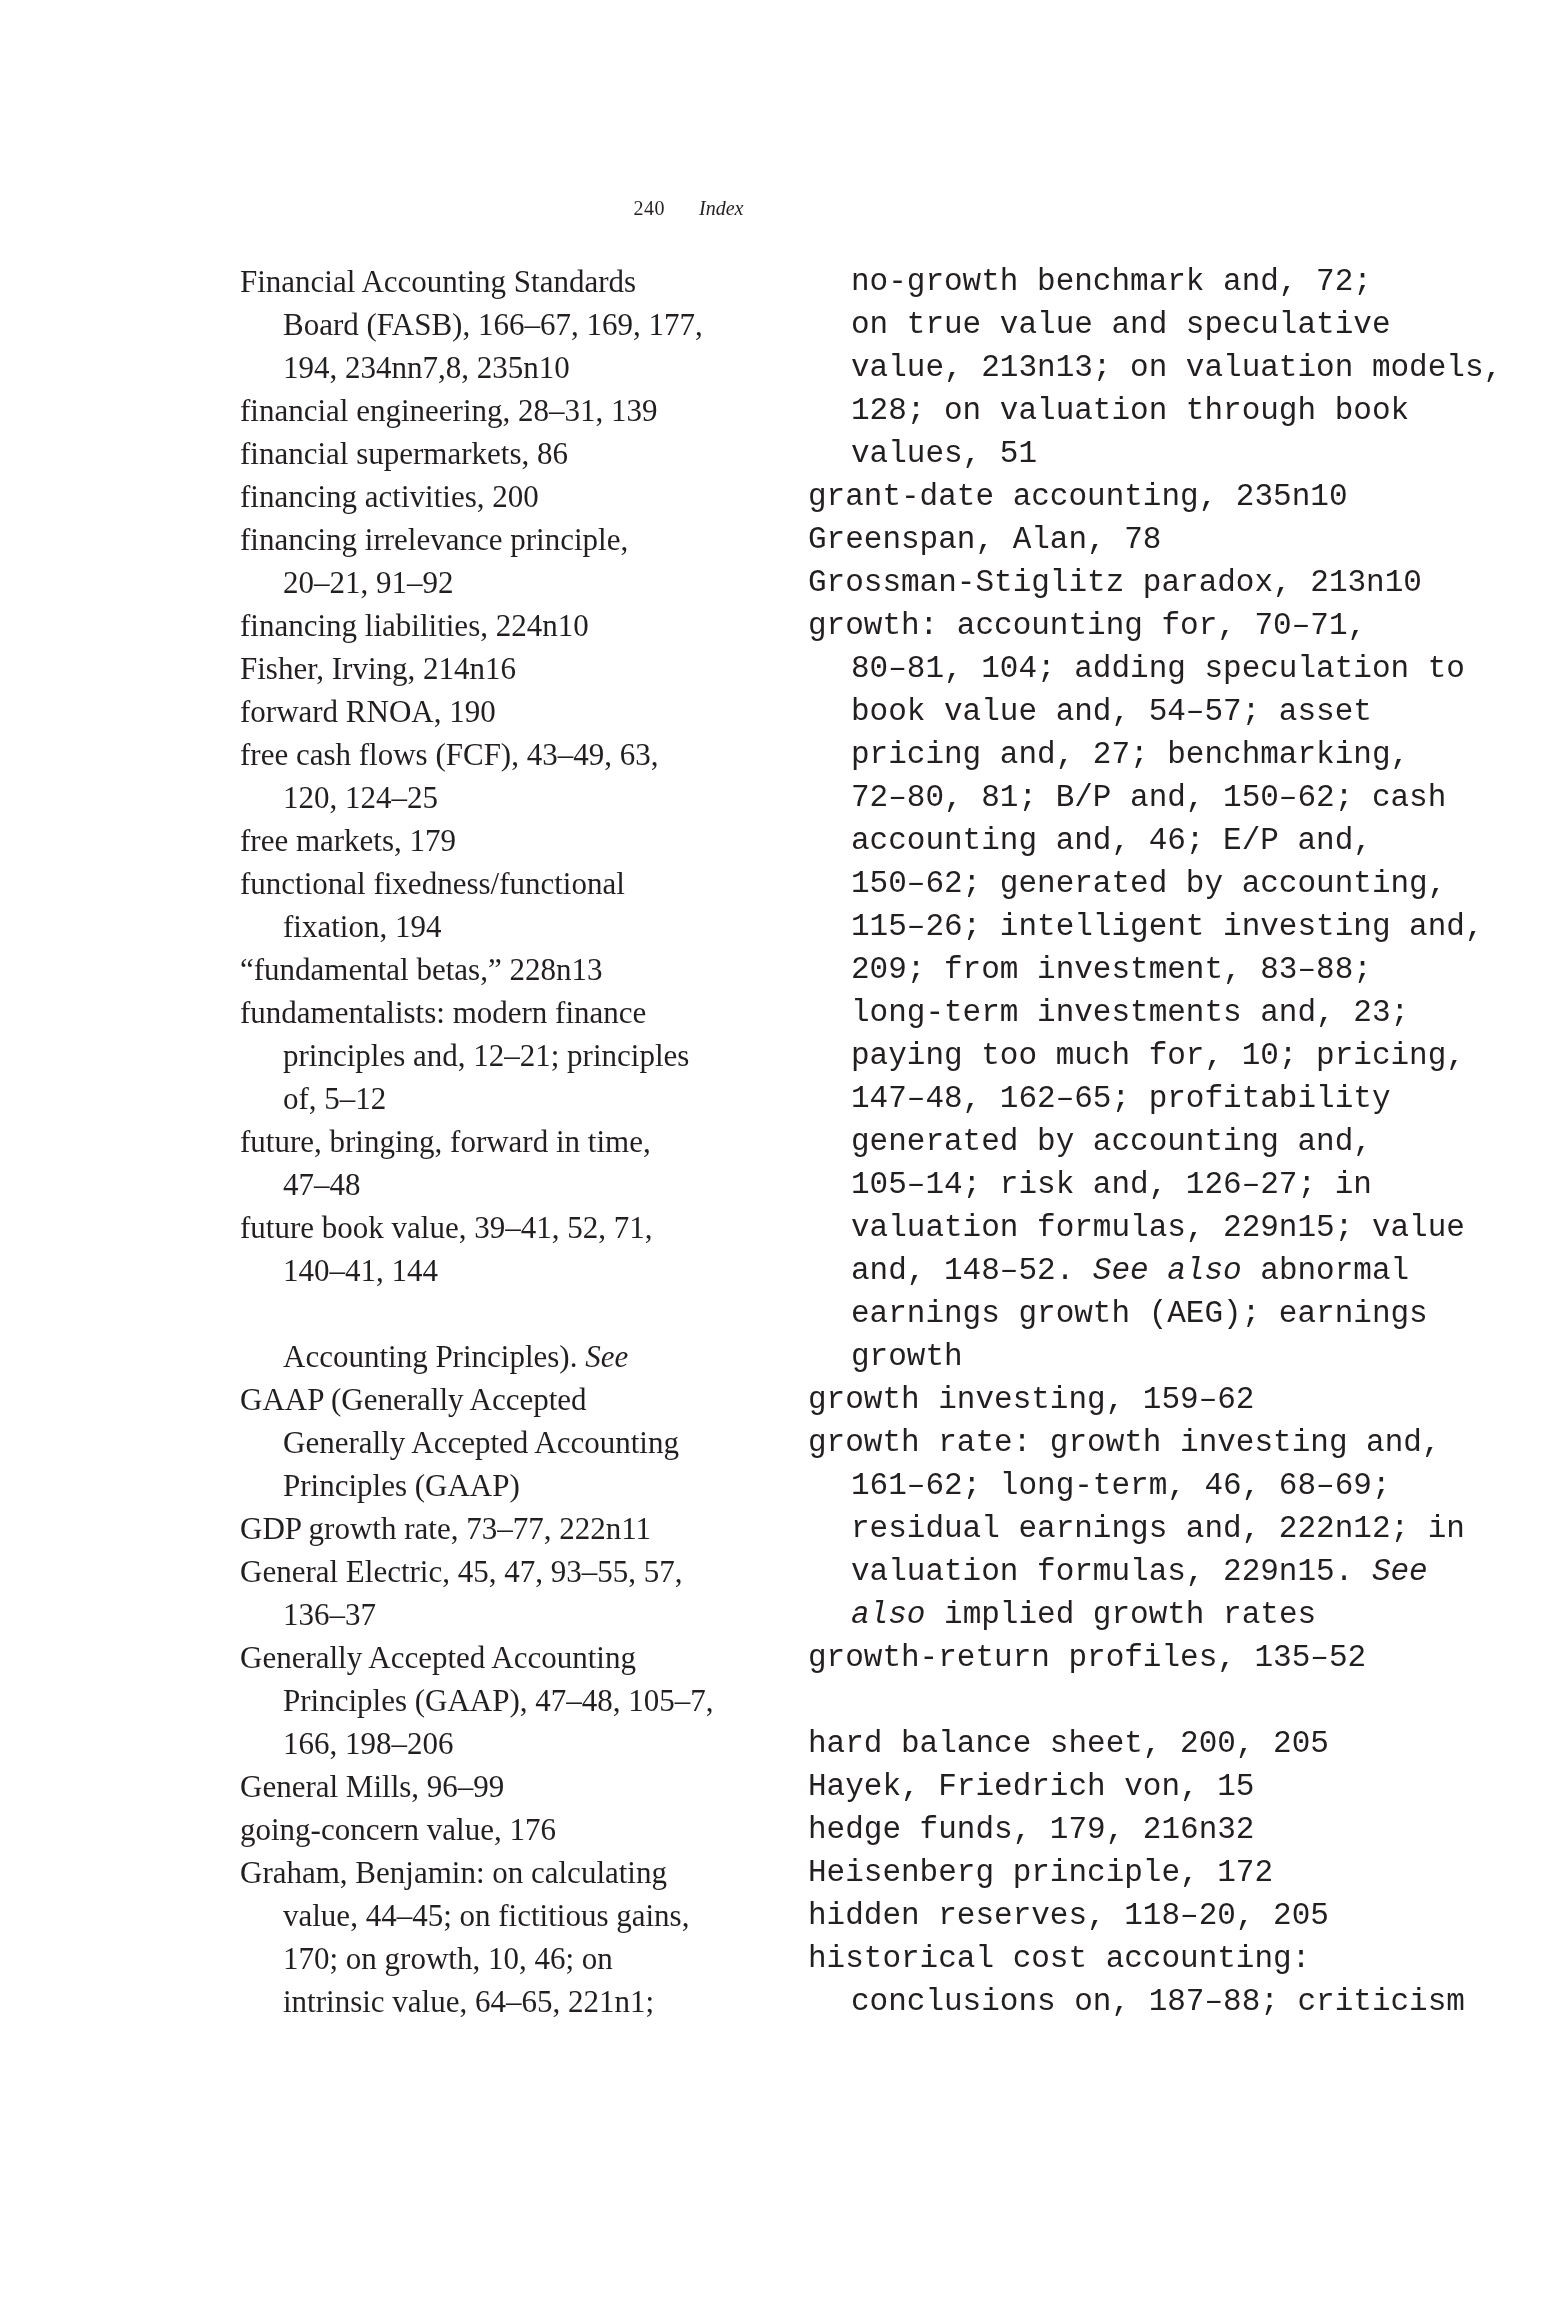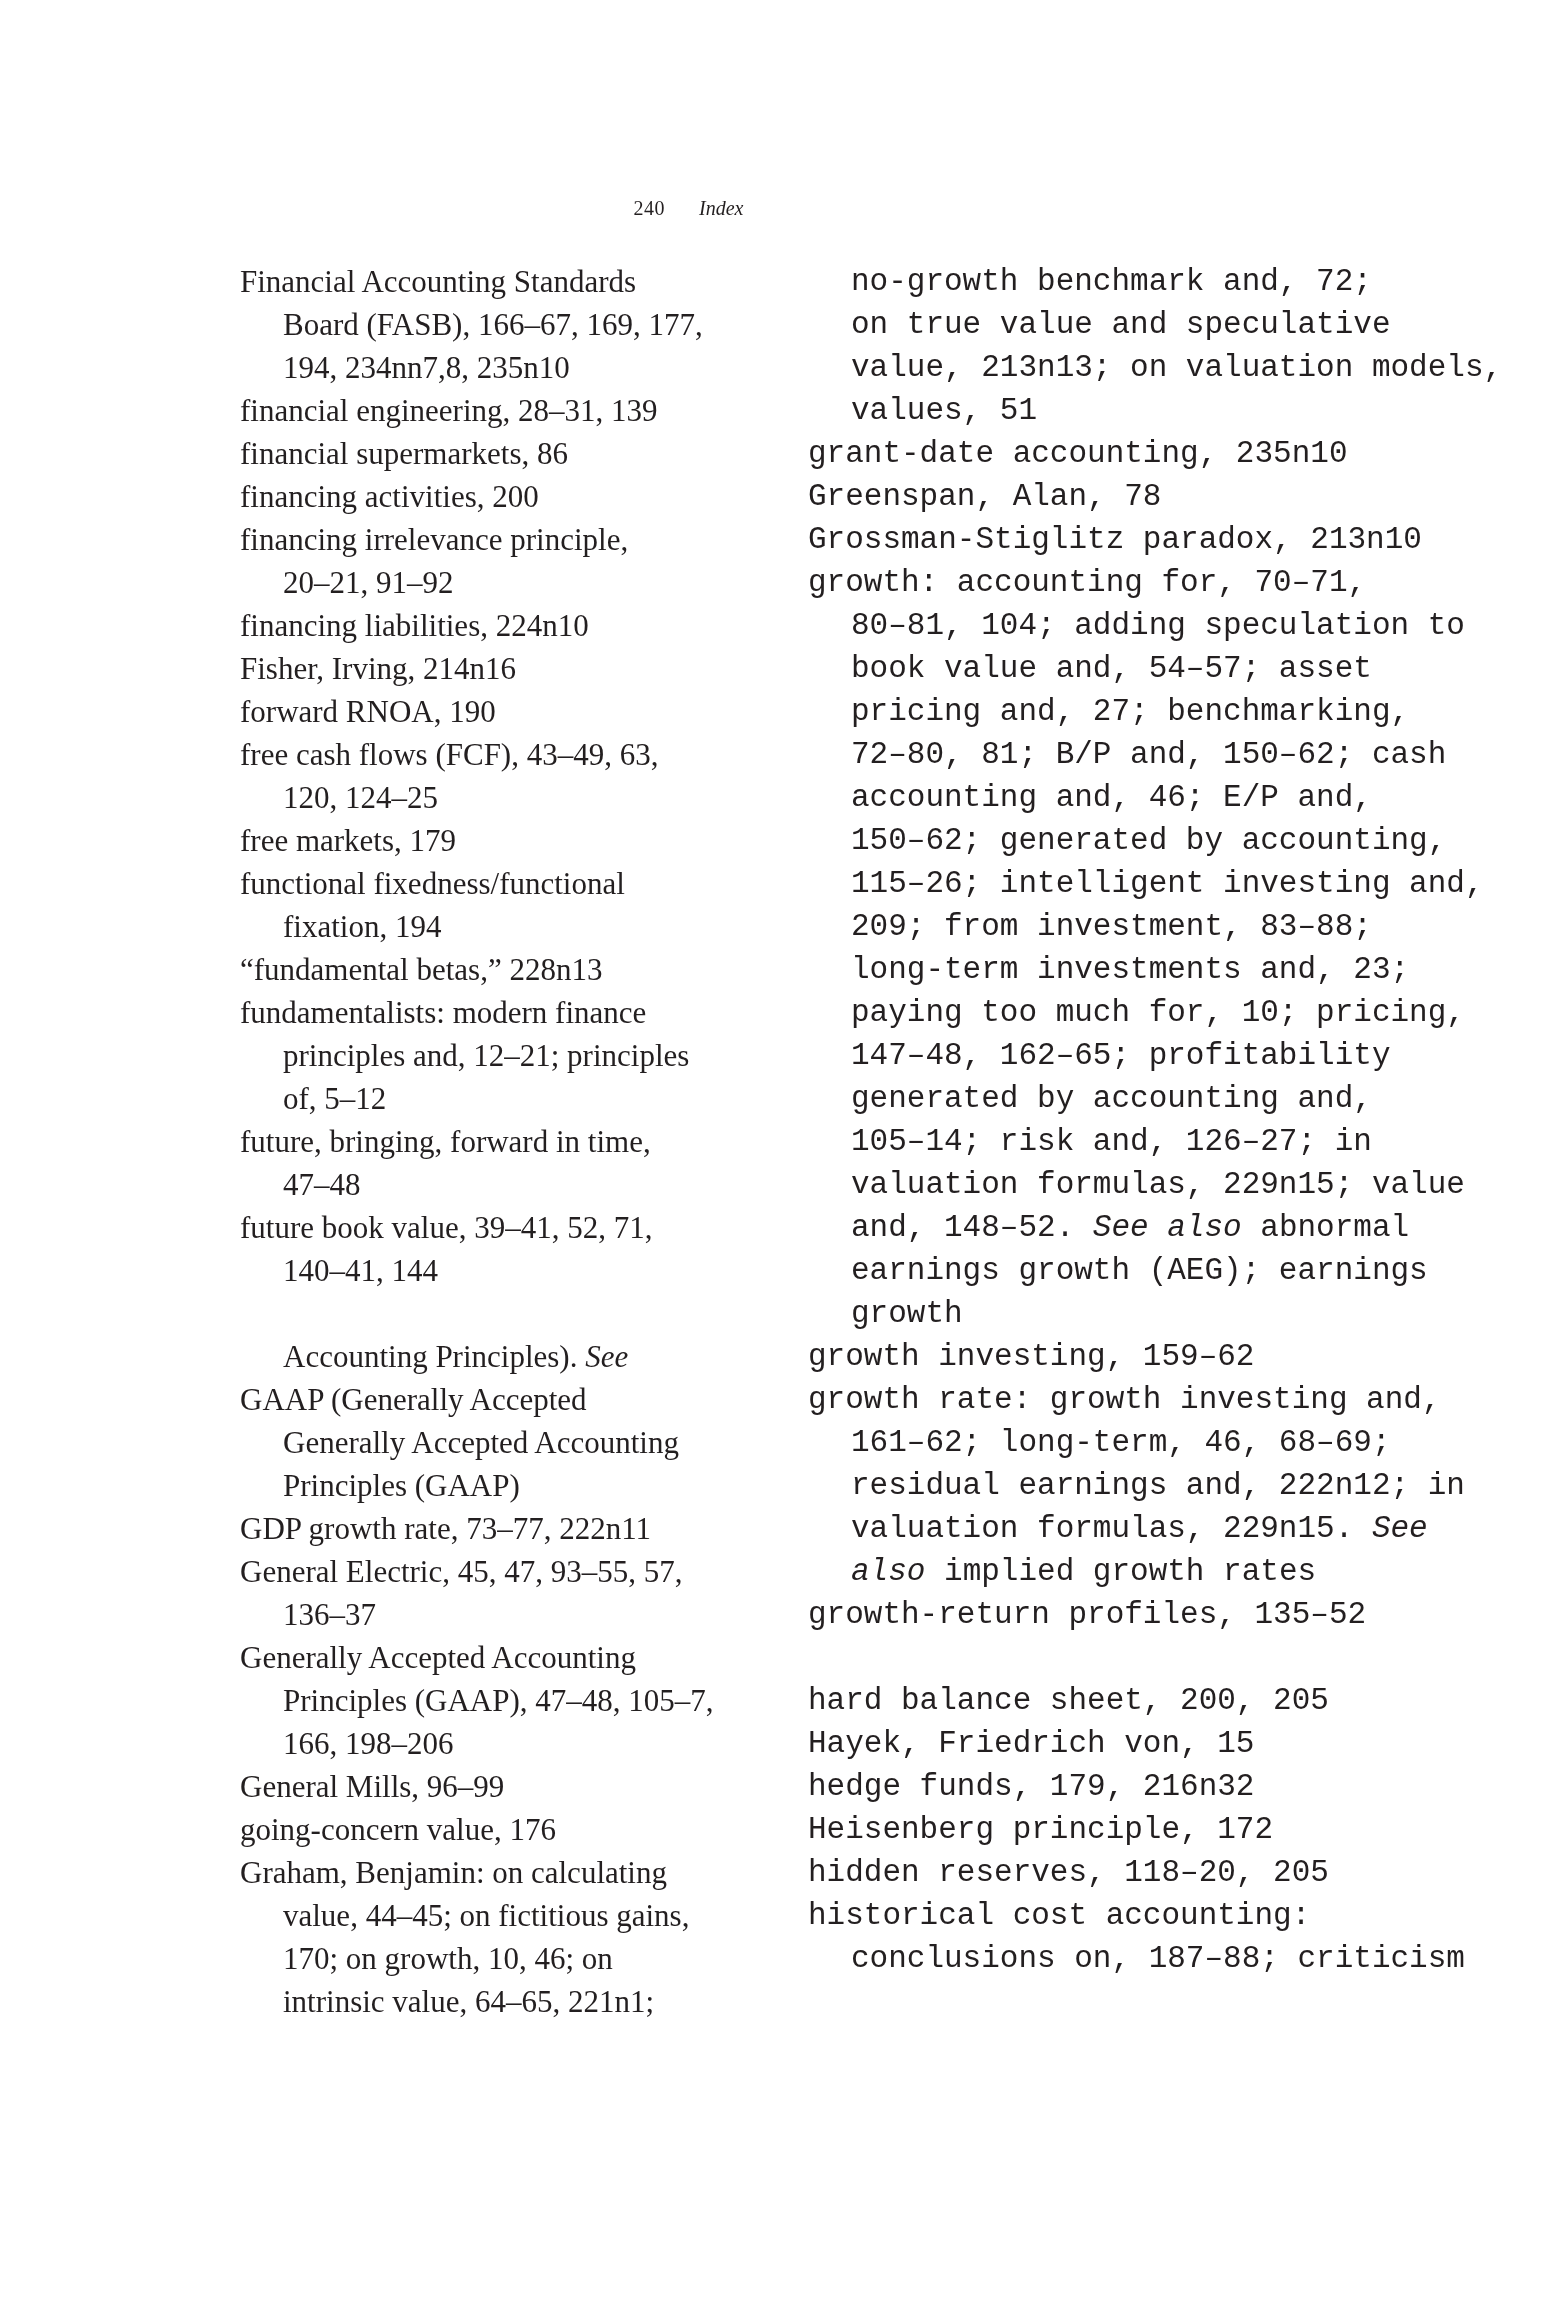--- a/index.html
+++ b/index.html
@@ -64,20 +64,21 @@
     <div class="line">going-concern value, 176</div>
     <div class="line">Graham, Benjamin: on calculating</div>
     <div class="line indent">value, 44–45; on fictitious gains,</div>
     <div class="line indent">170; on growth, 10, 46; on</div>
     <div class="line indent">intrinsic value, 64–65, 221n1;</div>
   </div>
 <div class="col col-right" id="col-right">
     <div class="line indent">no-growth benchmark and, 72;</div>
     <div class="line indent">on true value and speculative</div>
     <div class="line indent">value, 213n13; on valuation models,</div>
+    <div class="line indent">128; on valuation through book</div>
     <div class="line indent">values, 51</div>
     <div class="line">grant-date accounting, 235n10</div>
     <div class="line">Greenspan, Alan, 78</div>
     <div class="line">Grossman-Stiglitz paradox, 213n10</div>
     <div class="line">growth: accounting for, 70–71,</div>
     <div class="line indent">80–81, 104; adding speculation to</div>
     <div class="line indent">book value and, 54–57; asset</div>
     <div class="line indent">pricing and, 27; benchmarking,</div>
     <div class="line indent">72–80, 81; B/P and, 150–62; cash</div>
     <div class="line indent">accounting and, 46; E/P and,</div>

